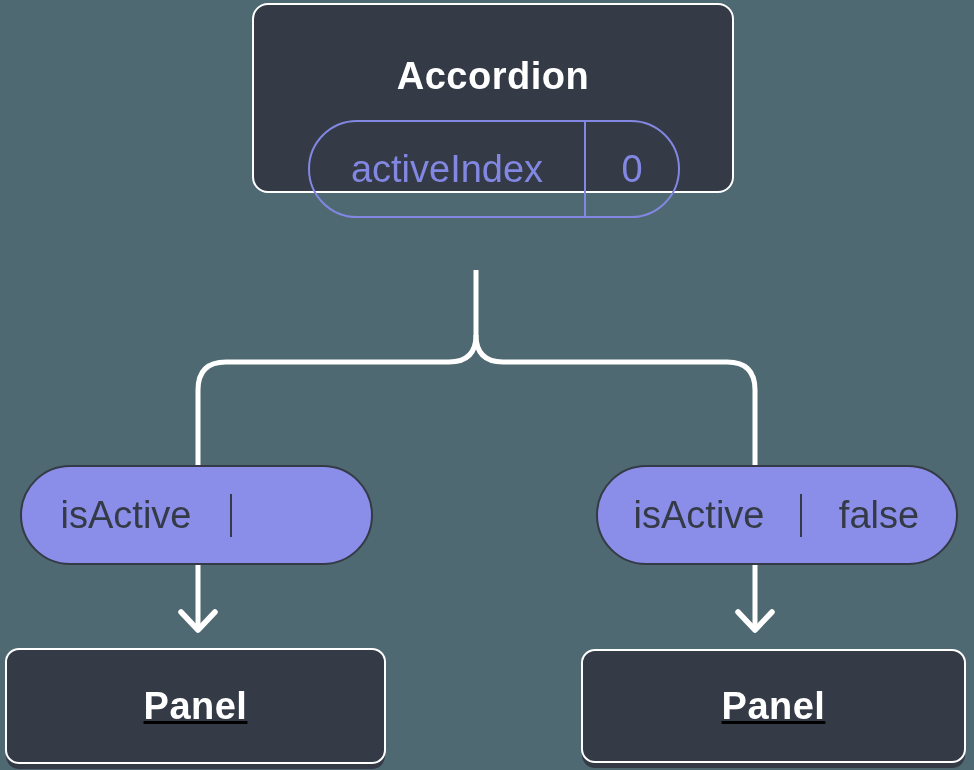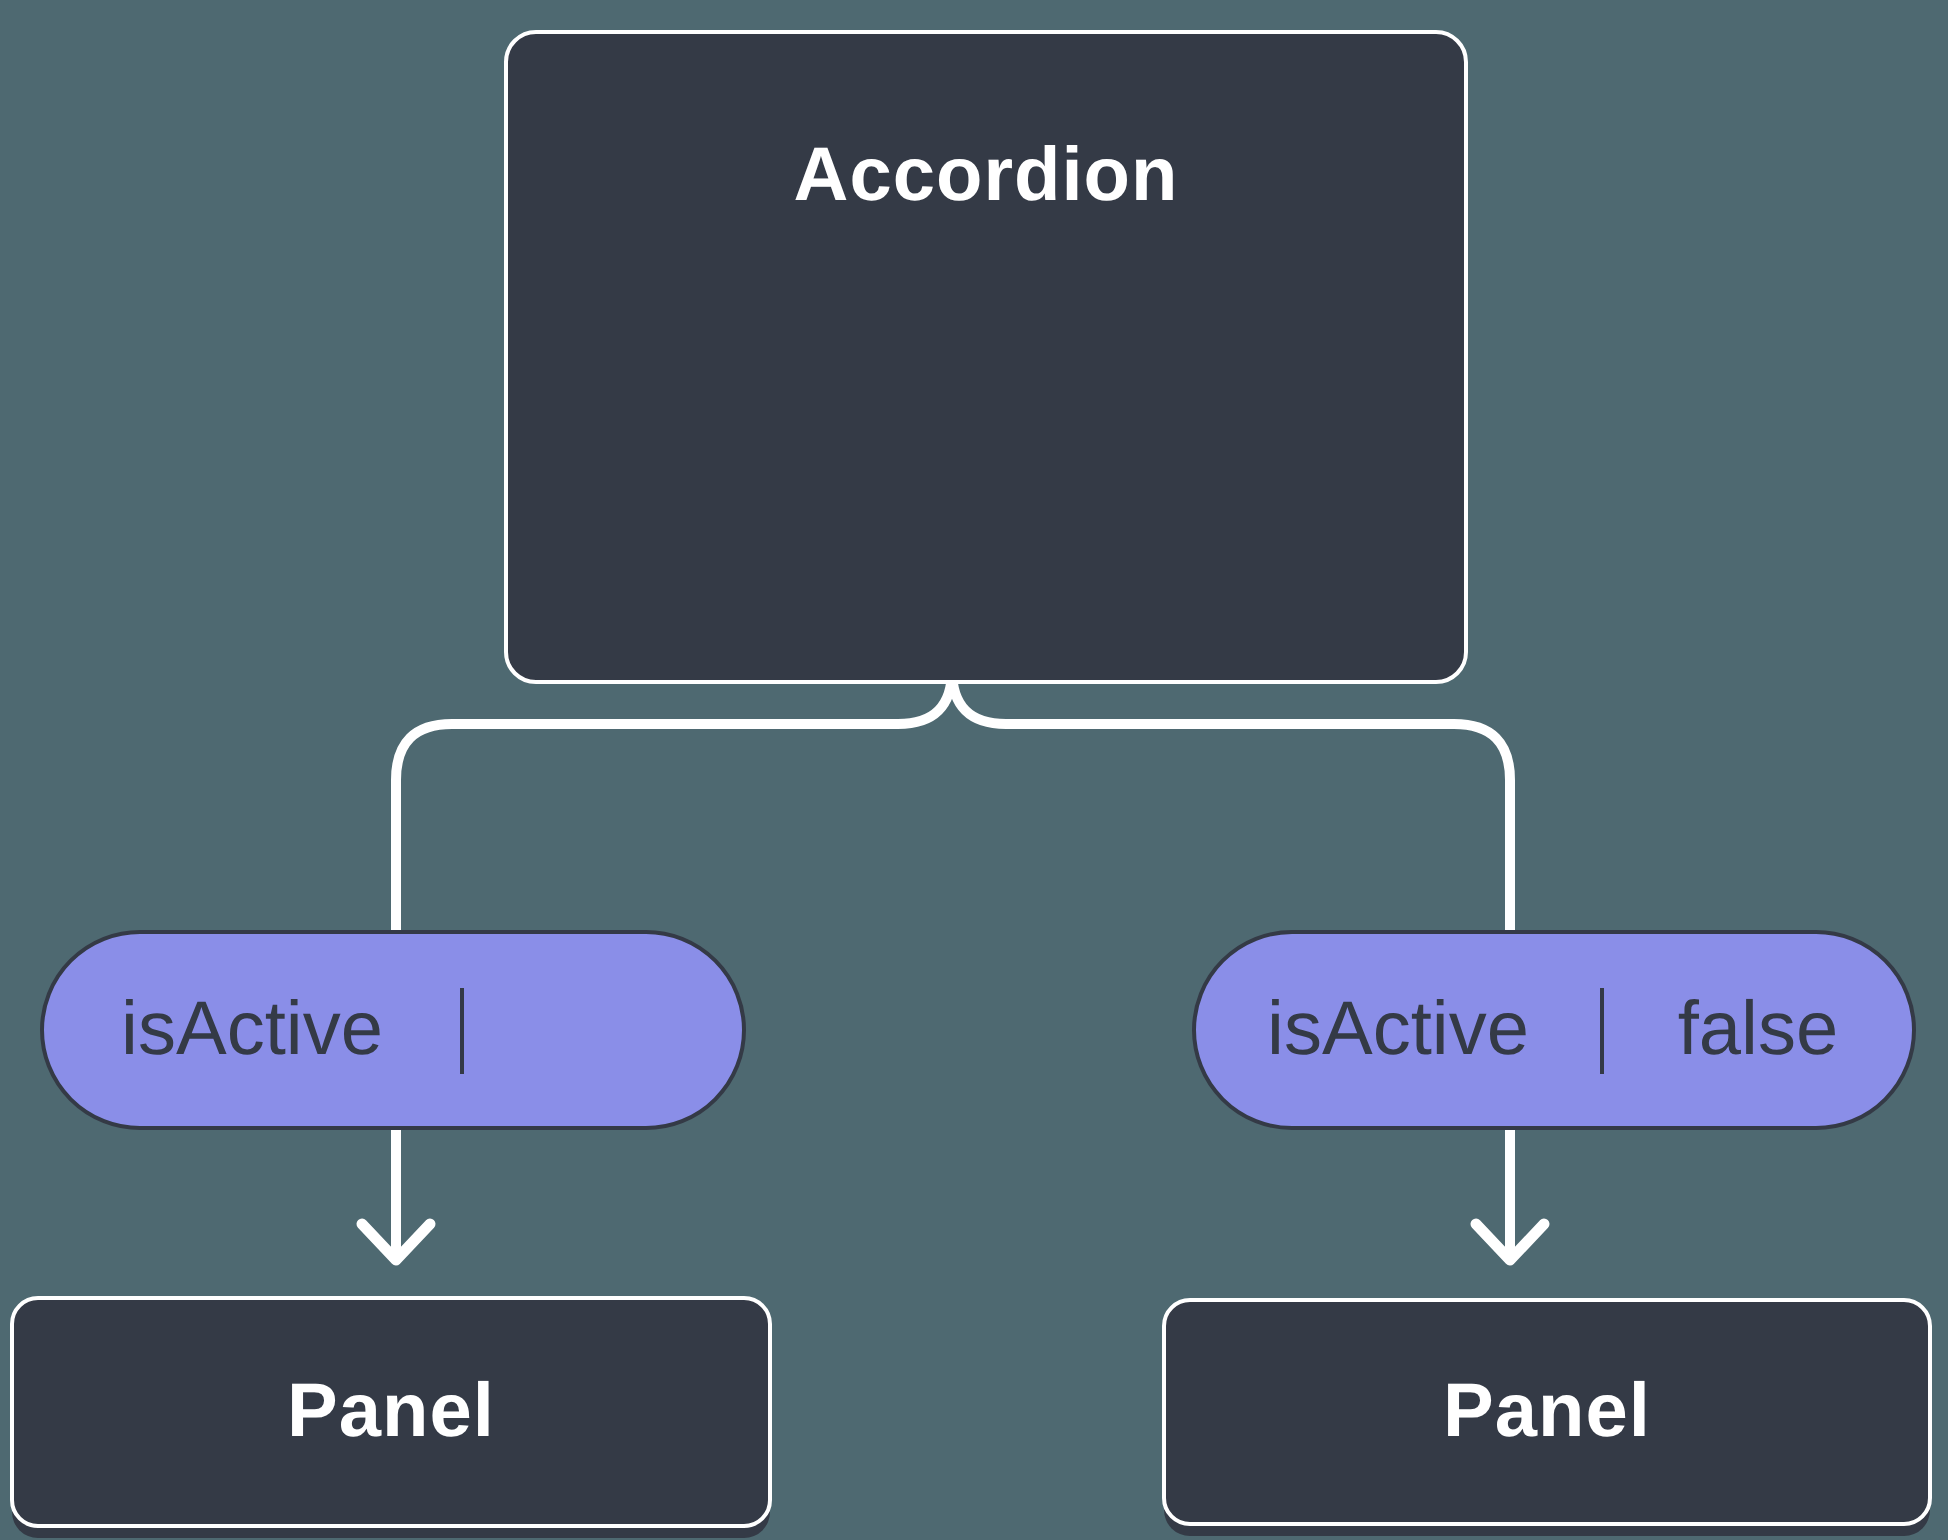--- a/index.html
+++ b/index.html
@@ -38,23 +38,22 @@
     stroke-linejoin: round;
   }
   .node {
     position: absolute;
     background: var(--node-fill);
     border: 2.5px solid var(--node-border);
     z-index: 2;
   }
   .node-root {
     left: 252px; top: 3px;
-    width: 482px; height: 327px;
+    width: 482px; height: 190px;
     border-radius: 16px;
-    margin-top: 12px;
   }
   .node-title {
     position: absolute;
     left: 0; right: 0;
     text-align: center;
     color: var(--node-text);
     font-size: 38px;
     font-weight: 600;
     letter-spacing: 0.5px;
   }
@@ -95,20 +94,21 @@
   .prop-pill-left  { left: 20px;  width: 353px; }
   .prop-pill-left .seg-name  { flex: 0 0 210px; }
   .prop-pill-right { left: 596px; width: 362px; }
   .prop-pill-right .seg-name { flex: 0 0 204px; }
   .node-panel {
     border-radius: 14px;
     display: flex;
     align-items: center;
     justify-content: center;
     box-shadow: 0 6px 0 -1px var(--node-fill);
+    text-decoration: underline;
   }
   .node-panel .panel-label {
     color: var(--node-text);
     font-size: 38px;
     font-weight: 600;
     letter-spacing: 0.5px;
   }
   .node-panel-left  { left: 5px;   top: 648px; width: 381px; height: 116px; }
   .node-panel-right { left: 581px; top: 649px; width: 385px; height: 114px; }
 </style>
@@ -119,20 +119,24 @@
 
   <svg class="connector-svg" viewBox="0 0 974 770" width="974" height="770">
     <path class="line" d="M476 270 V335 Q476 362 449 362 H226 Q198 362 198 390 V627"></path>
     <path class="line" d="M476 335 Q476 362 503 362 H727 Q755 362 755 390 V627"></path>
     <path class="arrow" d="M181 612 L198 630 L215 612"></path>
     <path class="arrow" d="M738 612 L755 630 L772 612"></path>
   </svg>
 
   <div class="node node-root">
     <div class="node-title">Accordion</div>
+    <div class="pill state-pill">
+      <div class="seg seg-name">activeIndex</div>
+      <div class="seg seg-value">0</div>
+    </div>
   </div>
 
   <div class="pill prop-pill prop-pill-left">
     <div class="seg seg-name">isActive</div>
   </div>
 
   <div class="pill prop-pill prop-pill-right">
     <div class="seg seg-name">isActive</div>
     <div class="seg seg-value">false</div>
   </div>

